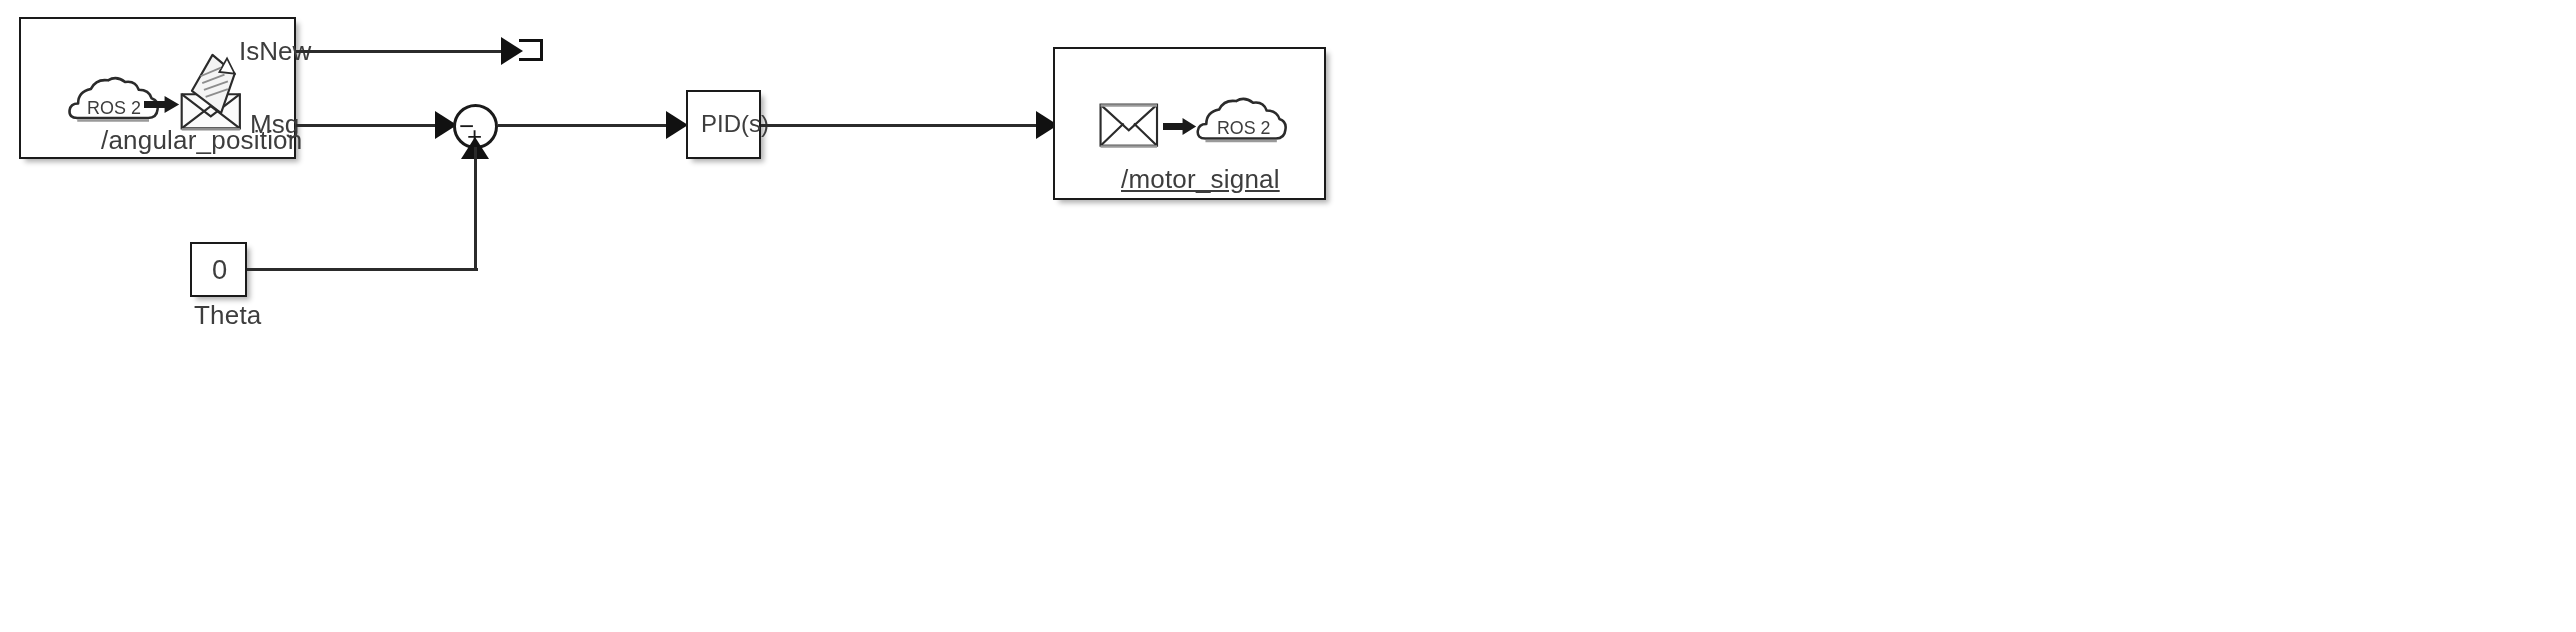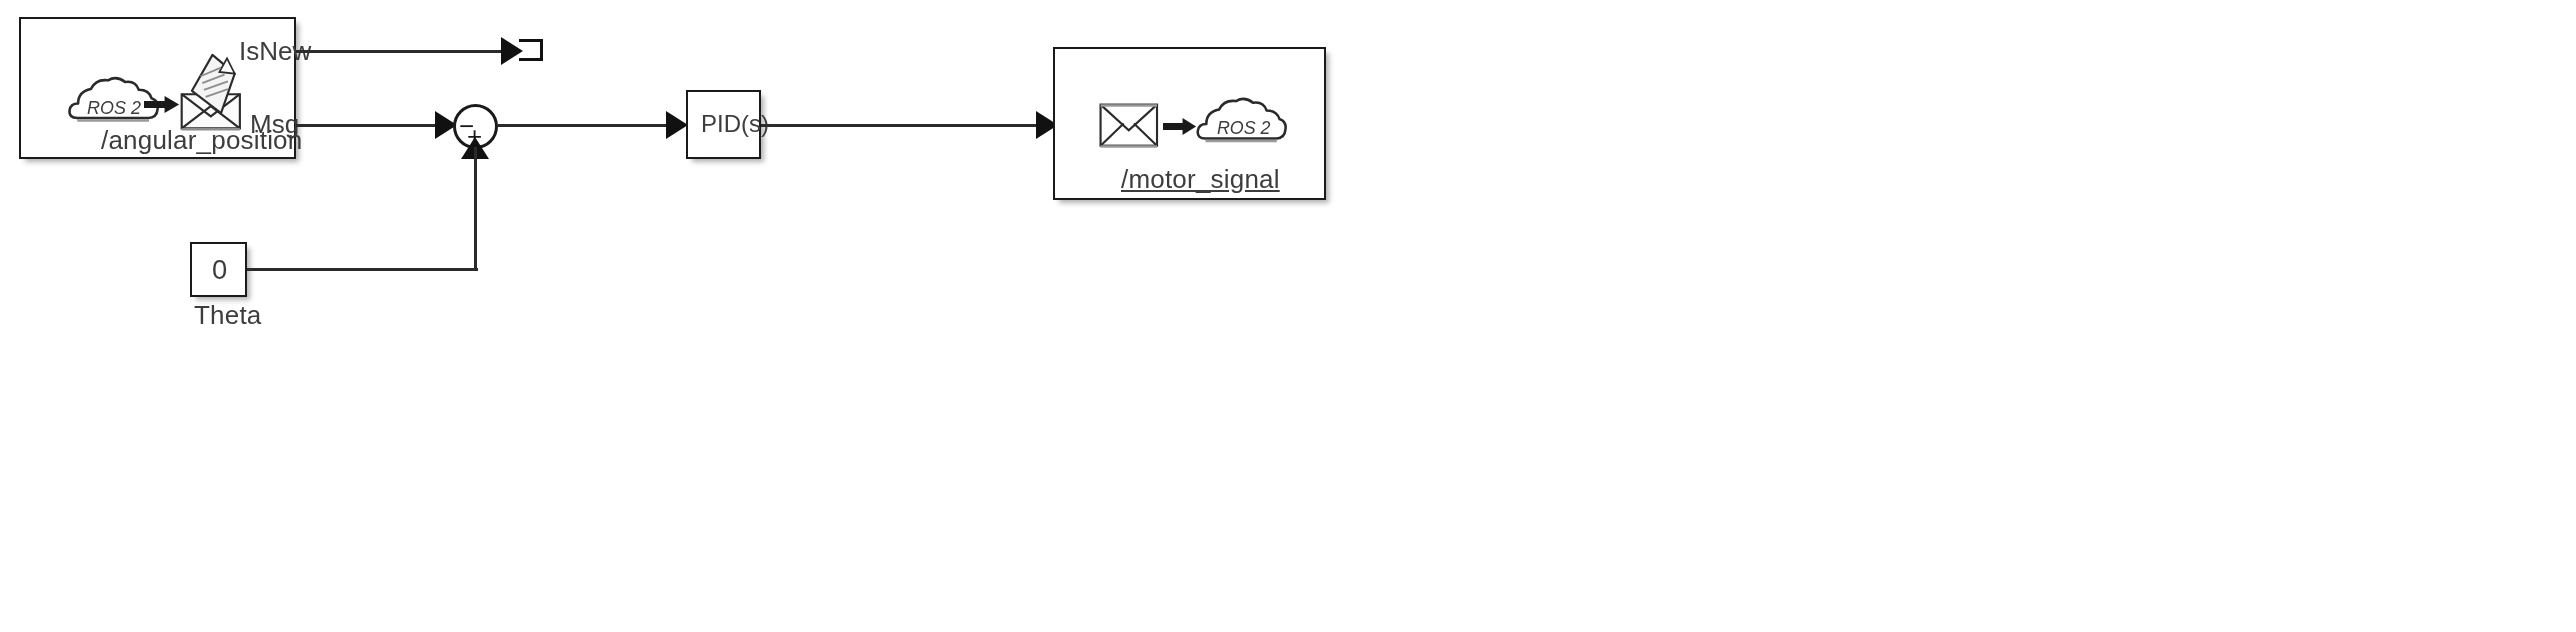--- a/index.html
+++ b/index.html
@@ -90,21 +90,21 @@
     font-size:24px;
     line-height:1;
     white-space:nowrap;
   }
   .const-text{
     position:absolute;
     color:#3d3d3d;
     font-size:27.4px;
     line-height:1;
   }
-  .icon-wrap{position:absolute;font-style:italic;}
+  .icon-wrap{position:absolute;}
   svg{display:block;overflow:visible;}
 </style>
 </head>
 <body>
 
 <div id="canvas">
 
   <div class="sl-block" style="left:19px;top:17px;width:277px;height:142px;"></div>
 
   <div class="icon-wrap" style="left:67px;top:75px;width:94px;height:50px;">

